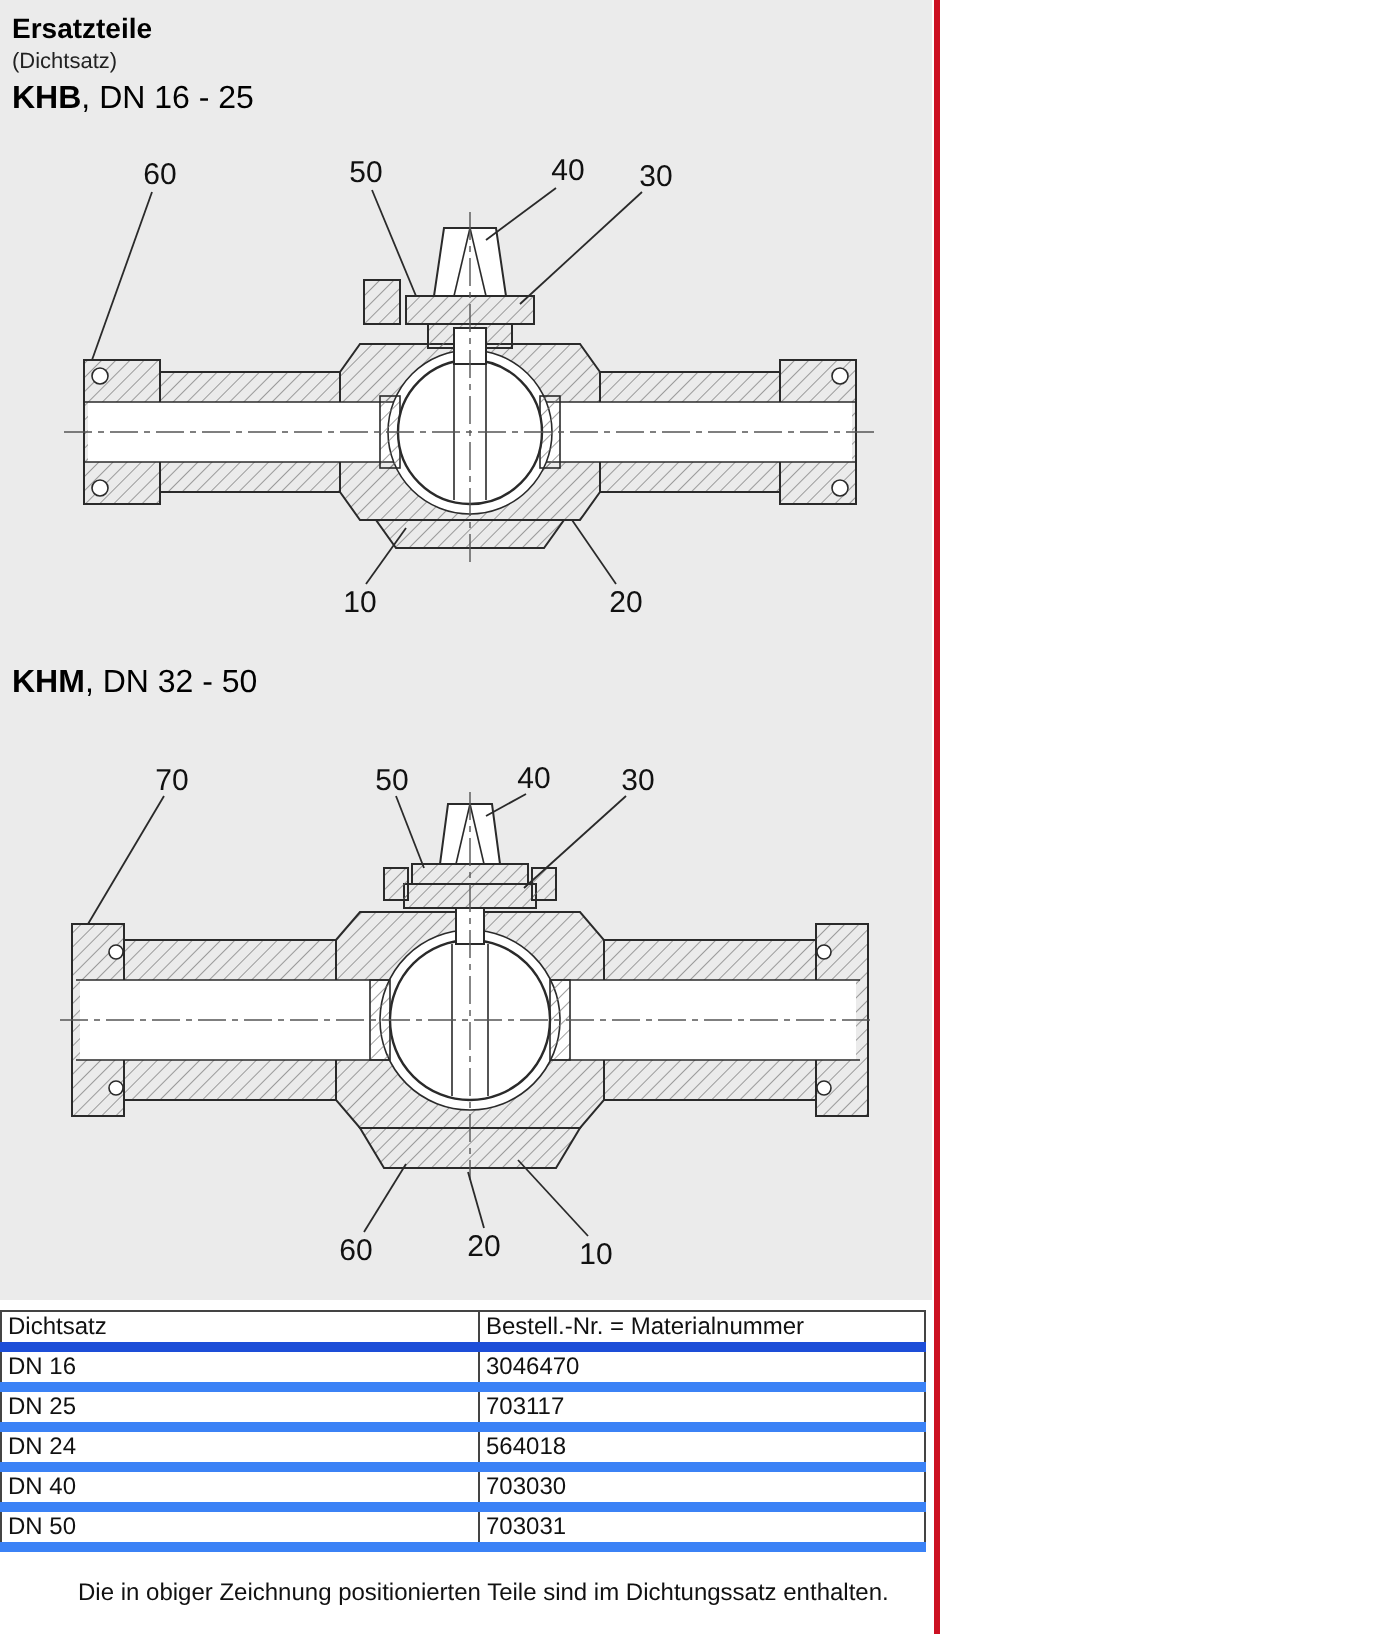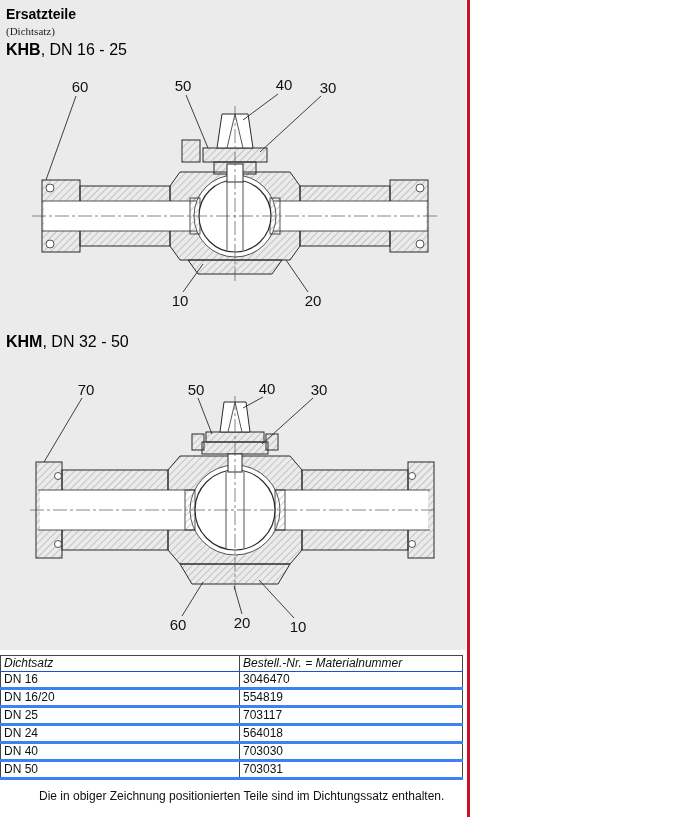--- a/index.html
+++ b/index.html
@@ -15,44 +15,44 @@
   .drawing-area {
     position:absolute; left:0; top:0; width:466px; height:650px;
     background:#ebebeb;
   }
   .page-title {
     position:absolute; left:6px; top:6px;
     font-size:14px; font-weight:bold; color:#000;
   }
   .page-subtitle {
     position:absolute; left:6px; top:25px;
-    font-size:11px; color:#222;font-family:Liberation Serif, serif;
+    font-size:11px; color:#222;
   }
   .variant-label { position:absolute; font-size:16px; color:#000; }
   .variant-label .b { font-weight:bold; }
   .variant-khb { left:6px; top:41px; }
   .variant-khm { left:6px; top:333px; }
   svg.valve { position:absolute; left:0; display:block; }
   #valve1 { top:68px; }
   #valve2 { top:368px; }
   .red-rule {
     position:absolute; left:467px; top:0; width:3px; height:817px;
   }
   .parts-table {
     position:absolute; left:0; top:655px; width:463px;
     border-collapse:collapse; font-size:12px; background:#fff;
     table-layout:fixed; border:1px solid #444;
   }
   .parts-table th, .parts-table td {
     font-weight:normal; text-align:left; padding:0 3px;
     height:15px; line-height:15px;
-    border-bottom:3px solid #3b82f6;
+    border-bottom:5px solid #3b82f6;
     white-space:nowrap; overflow:hidden;
   }
-  .parts-table th { border-bottom:1px solid #1d4ed8;font-style:italic; }
+  .parts-table th { border-bottom:5px solid #1d4ed8; }
   .parts-table th:first-child, .parts-table td:first-child {
     width:239px; border-right:1px solid #444;
   }
   .footer-note {
     position:absolute; left:2px; top:789px;
     font-size:12px; color:#111; white-space:nowrap;margin-left:37px;
   }
 </style>
 </head>
 <body>
@@ -227,24 +227,20 @@
         <th>Dichtsatz</th>
         <th>Bestell.-Nr. = Materialnummer</th>
       </tr>
     </thead>
     <tbody>
       <tr>
         <td>DN 16</td>
         <td>3046470</td>
       </tr>
       <tr>
-        <td>DN 16/20</td>
-        <td>554819</td>
-      </tr>
-      <tr>
         <td>DN 25</td>
         <td>703117</td>
       </tr>
       <tr>
         <td>DN 24</td>
         <td>564018</td>
       </tr>
       <tr>
         <td>DN 40</td>
         <td>703030</td>

